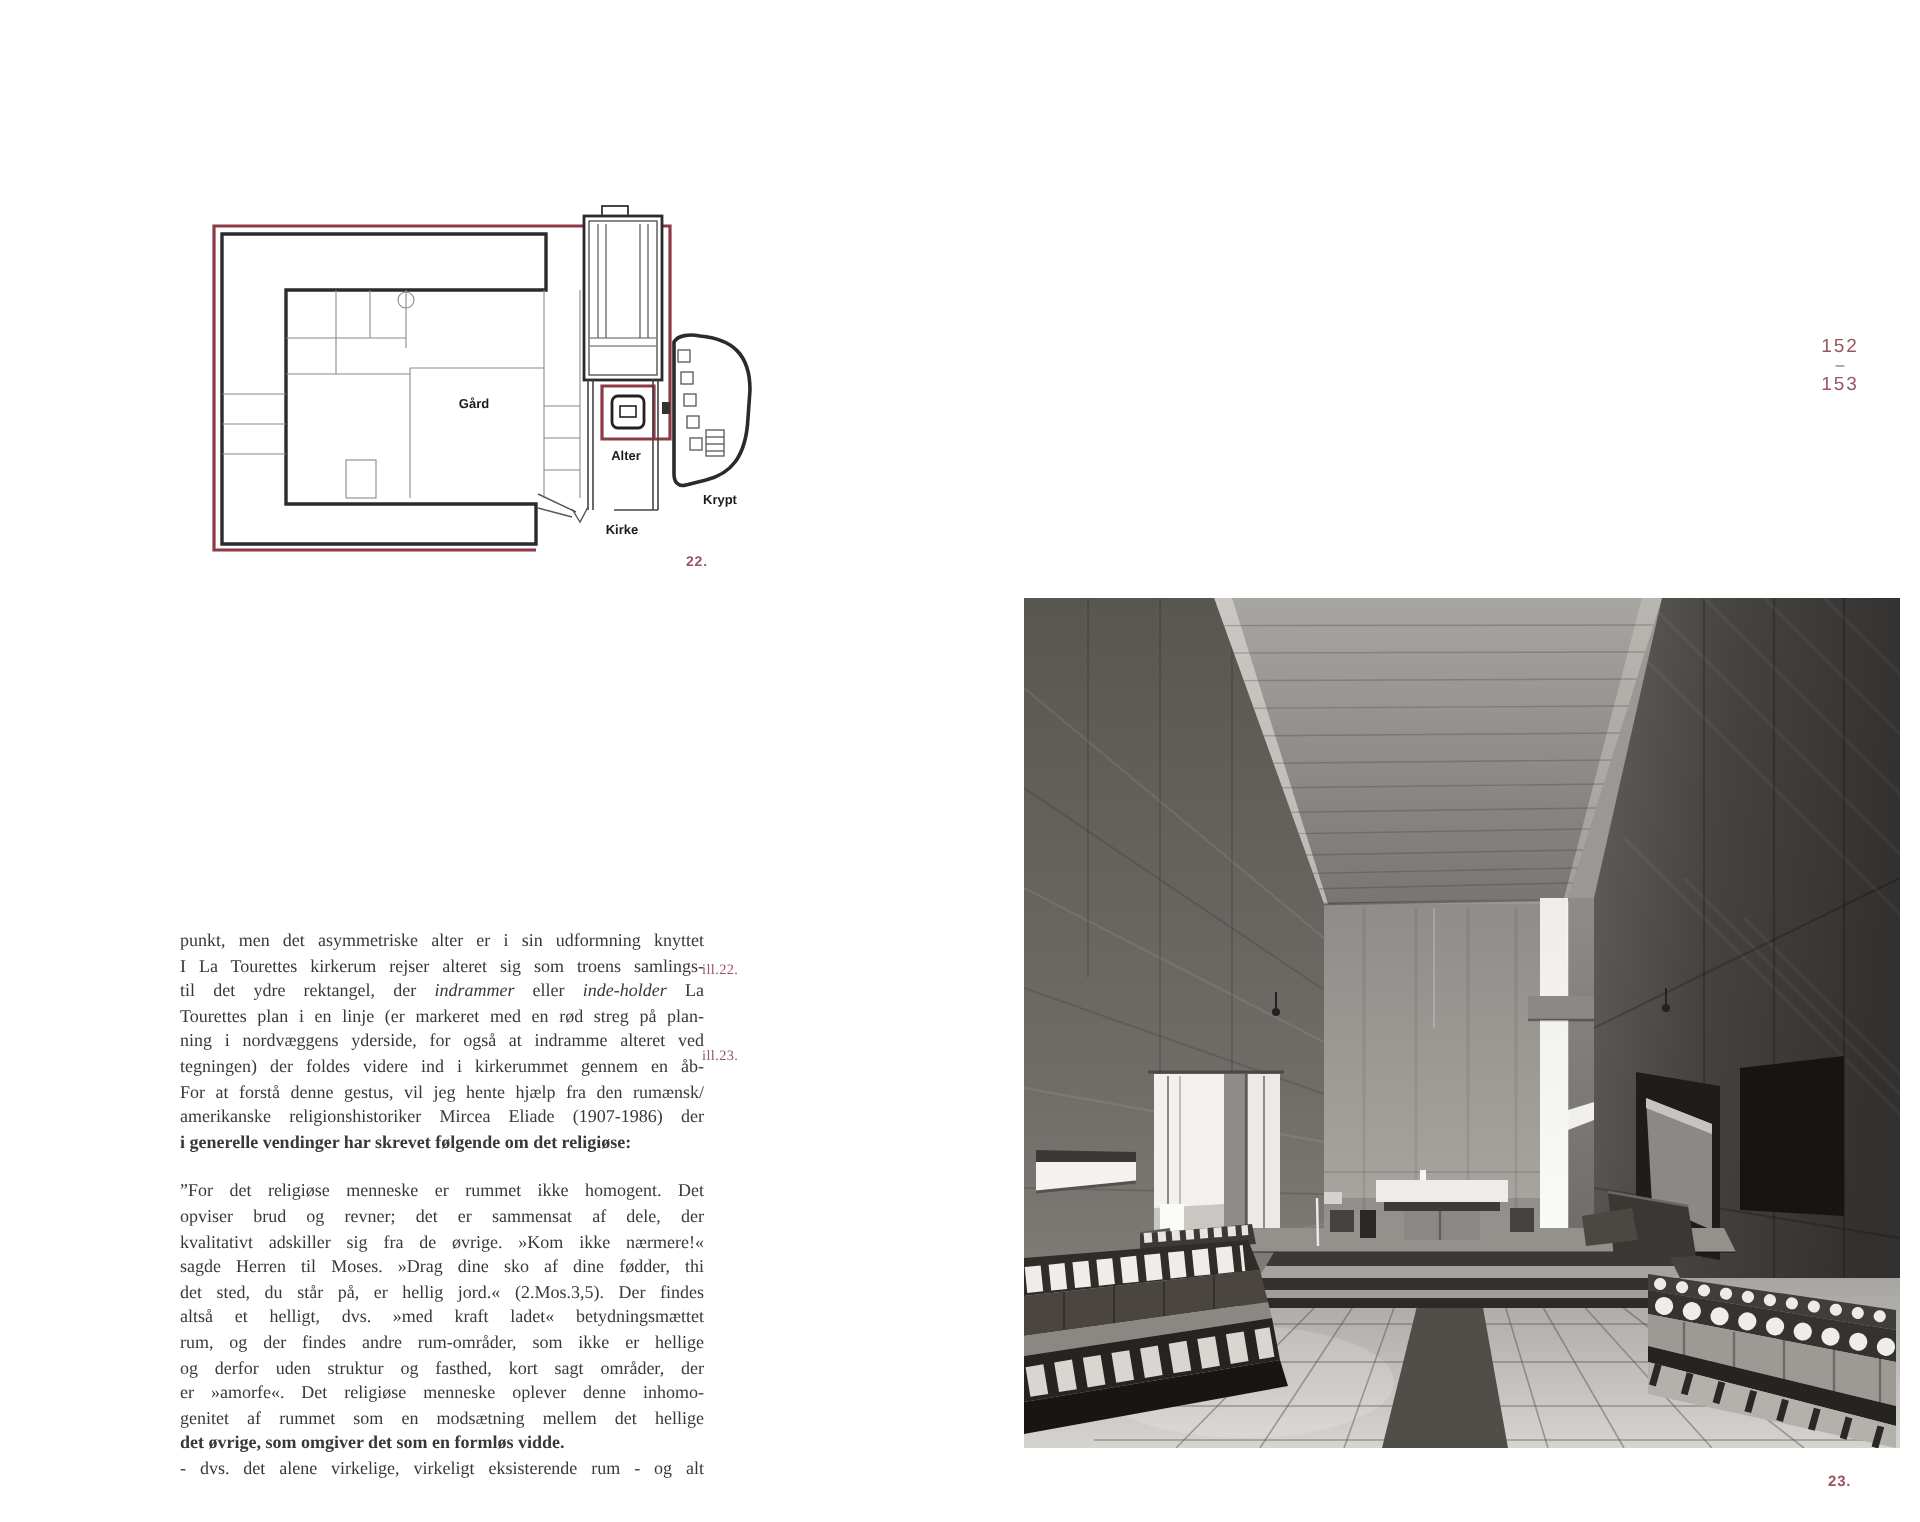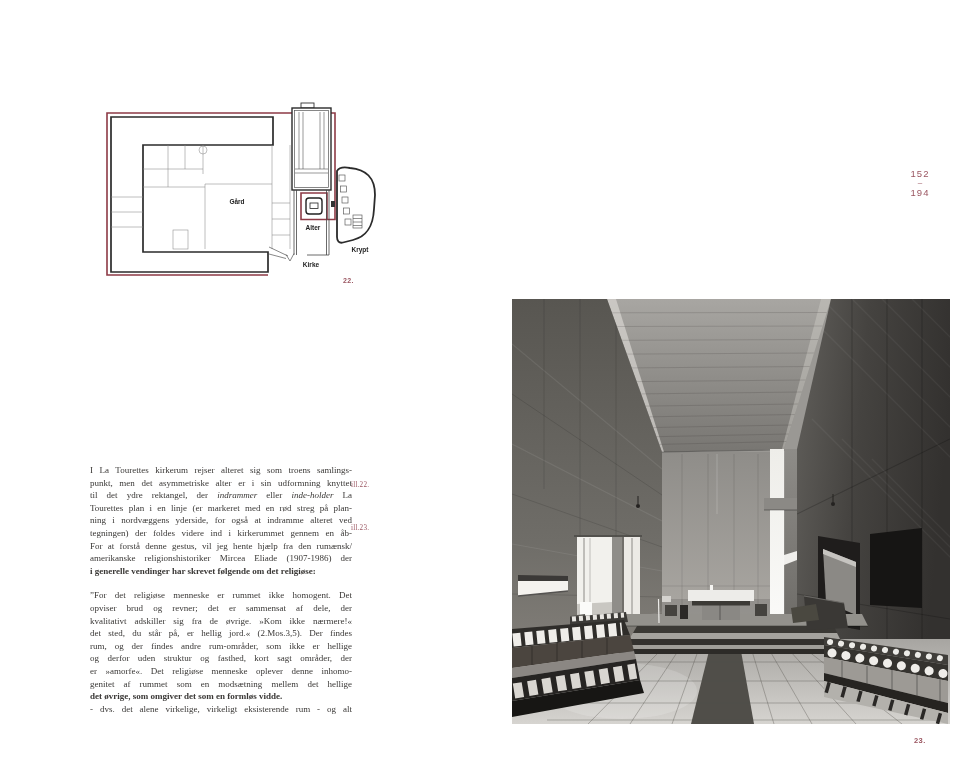--- a/index.html
+++ b/index.html
@@ -110,38 +110,40 @@
       <text x="228" y="133" text-anchor="middle">Alter</text>
       <text x="226" y="170" text-anchor="middle">Kirke</text>
       <text x="275" y="155" text-anchor="middle">Krypt</text>
     </g>
     <text x="258" y="186" font-family="Liberation Sans, sans-serif" font-size="7" font-weight="600" letter-spacing="0.4" fill="#9a5560">22.</text>
   </svg>
 
   <div class="pagenums accent" style="color: rgb(154, 85, 96);">
     <span>152</span>
     <span class="pn-sep">–</span>
-    <span>194</span>
+    <span>153</span>
   </div>
 
   <div class="bodytext">
+      <div class="bline">punkt, men det asymmetriske alter er i sin udformning knyttet</div>
       <div class="bline">I La Tourettes kirkerum rejser alteret sig som troens samlings-</div>
-      <div class="bline">punkt, men det asymmetriske alter er i sin udformning knyttet</div>
       <div class="bline">til det ydre rektangel, der <i>indrammer</i> eller <i>inde-holder</i> La</div>
       <div class="bline">Tourettes plan i en linje (er markeret med en rød streg på plan-</div>
       <div class="bline">ning i nordvæggens yderside, for også at indramme alteret ved</div>
       <div class="bline">tegningen) der foldes videre ind i kirkerummet gennem en åb-</div>
       <div class="bline">For at forstå denne gestus, vil jeg hente hjælp fra den rumænsk/</div>
       <div class="bline">amerikanske religionshistoriker Mircea Eliade (1907-1986) der</div>
       <div class="bline lastline">i generelle vendinger har skrevet følgende om det religiøse:</div>
       <div class="psp"></div>
       <div class="bline">”For det religiøse menneske er rummet ikke homogent. Det</div>
       <div class="bline">opviser brud og revner; det er sammensat af dele, der</div>
       <div class="bline">kvalitativt adskiller sig fra de øvrige. »Kom ikke nærmere!«</div>
+      <div class="bline">sagde Herren til Moses. »Drag dine sko af dine fødder, thi</div>
       <div class="bline">det sted, du står på, er hellig jord.« (2.Mos.3,5). Der findes</div>
+      <div class="bline">altså et helligt, dvs. »med kraft ladet« betydningsmættet</div>
       <div class="bline">rum, og der findes andre rum-områder, som ikke er hellige</div>
       <div class="bline">og derfor uden struktur og fasthed, kort sagt områder, der</div>
       <div class="bline">er »amorfe«. Det religiøse menneske oplever denne inhomo-</div>
       <div class="bline">genitet af rummet som en modsætning mellem det hellige</div>
       <div class="bline lastline">det øvrige, som omgiver det som en formløs vidde.</div>
       <div class="bline">- dvs. det alene virkelige, virkeligt eksisterende rum - og alt</div>
     </div>
   <div class="mnote n1 accent" style="color: rgb(154, 85, 96);">ill.22.</div>
   <div class="mnote n2 accent" style="color: rgb(154, 85, 96);">ill.23.</div>
 

